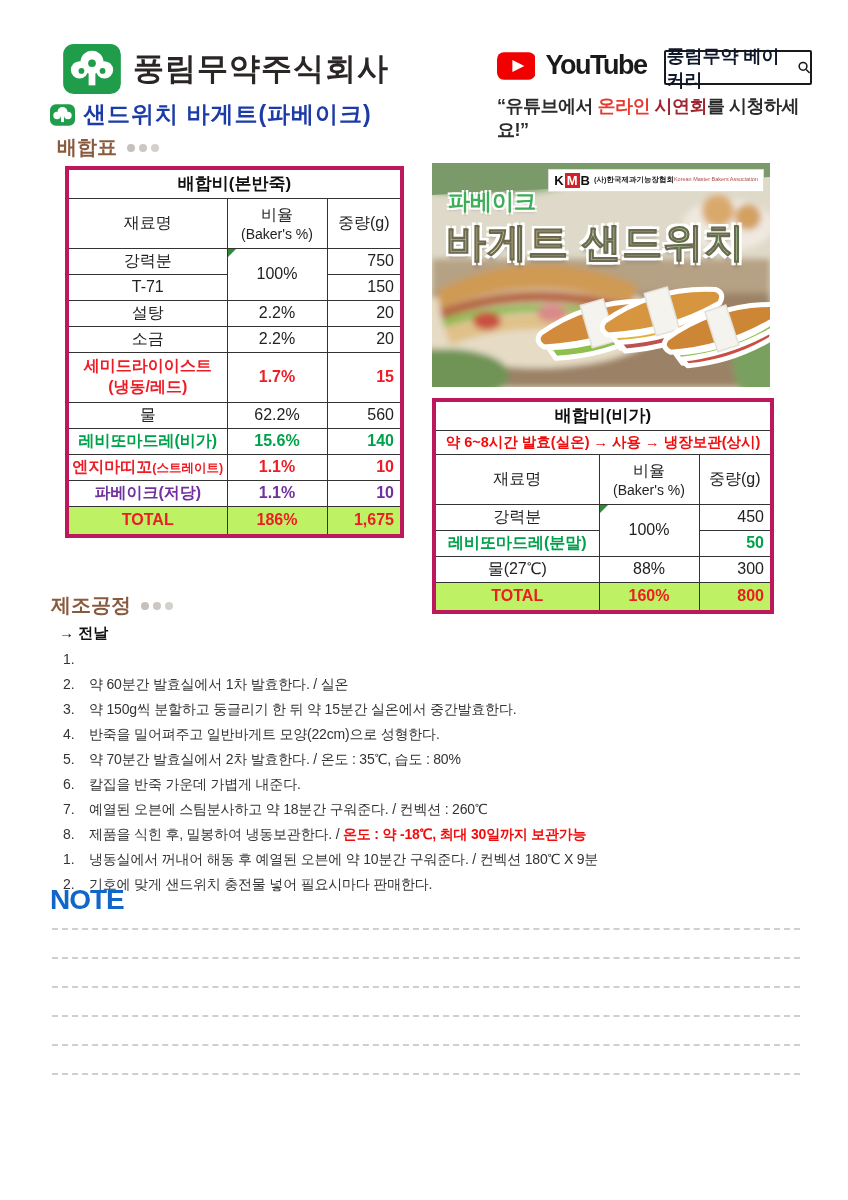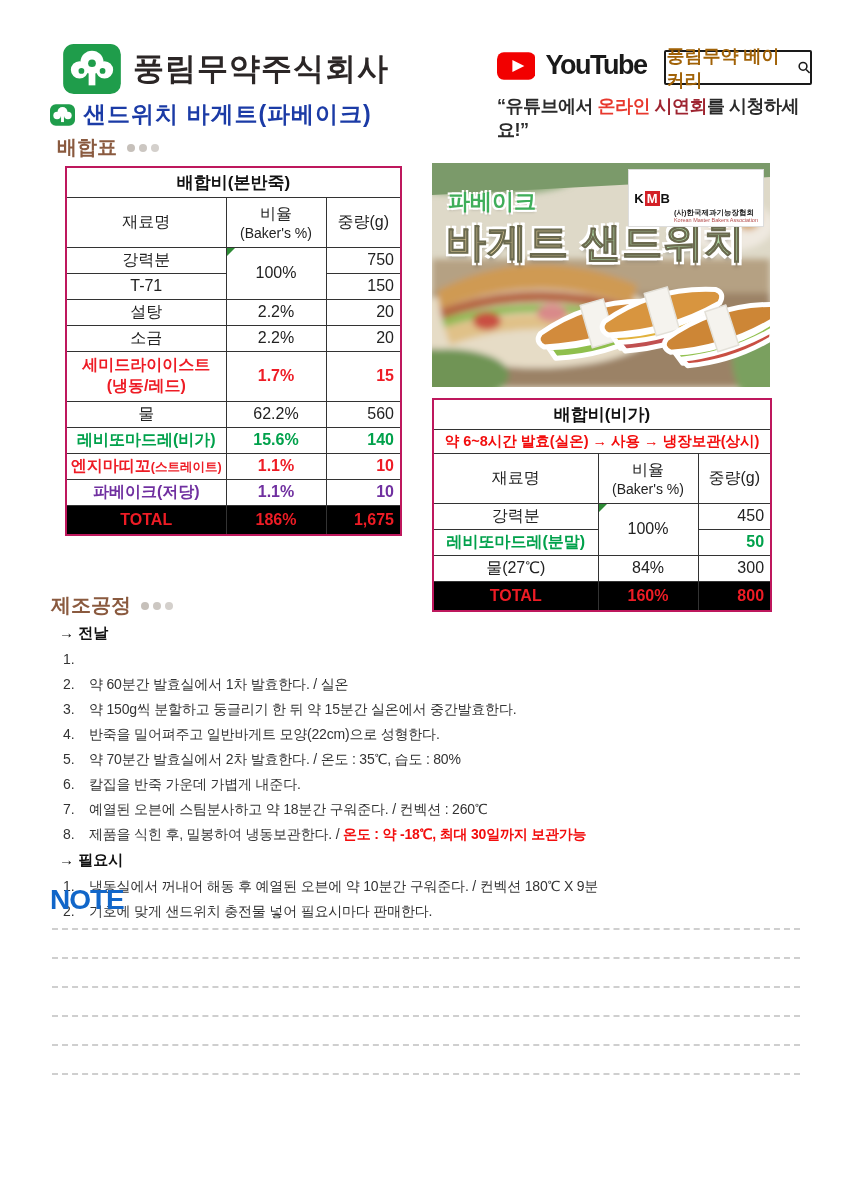--- a/index.html
+++ b/index.html
@@ -10,43 +10,43 @@
   .brand { position:absolute; left:63px; top:44px; display:flex; align-items:center; gap:12px; }
   .brand-name { font-size:31px; font-weight:800; color:#2b2626; letter-spacing:1px; }
   .product-line { position:absolute; left:50px; top:99px; display:flex; align-items:center; gap:8px; }
   .product-title { font-size:23px; font-weight:800; color:#1b3ba6; letter-spacing:1px; }
 
   .yt { position:absolute; left:497px; top:50px; width:315px; }
   .yt-row { display:flex; align-items:flex-start; gap:10px; }
   .yt-word { font-size:27px; font-weight:800; color:#1a1a1a; letter-spacing:-1.5px; }
   .yt-search { margin-left:8px; width:172px; height:35px; border:2.5px solid #1a1a1a; border-radius:2px;
                display:flex; align-items:center; justify-content:center; gap:8px;
-               font-size:18px; font-weight:800; color:#a16207; }
+               font-size:18px; font-weight:800; color:#0f172a; }
   .yt-tagline { margin-top:9px; font-size:18px; font-weight:800; color:#2b2b2b; letter-spacing:-0.5px; }
   .yt-tagline .hl1 { color:#e8392e; }
   .yt-tagline .hl2 { color:#9e2430; }
 
   
   .sec-head { position:absolute; display:flex; align-items:center; gap:5px;
               font-family:"Liberation Serif", serif; font-weight:700; font-size:20px; color:#8a5a3f; }
   .dots { display:inline-flex; gap:4px; margin-left:5px; }
   .dots i { width:8px; height:8px; border-radius:50%; background:#c6c0ba; display:inline-block; }
   .dots i:nth-child(2){ background:#ccc7c2; } .dots i:nth-child(3){ background:#d4d0cc; }
 
   
   table.mix { border-collapse:collapse; table-layout:fixed; background:#fff; }
   table.mix td { border:1px solid #333; font-size:16px; color:#222; text-align:center;
                  height:26px; overflow:hidden; position:relative; }
-  table.mix { border:2px solid #be185d;padding-left:44px; }
+  table.mix { border:4px solid #be185d;padding-left:44px; }
   table.mix tr.t-title td { height:30px; font-size:17px; font-weight:800; color:#111; }
   table.mix tr.t-head td { height:50px; font-size:16px; color:#222; }
   table.mix tr.t-head .sub { font-size:14px; }
   table.mix td.num { text-align:right; padding-right:6px; }
   table.mix tr.r-tall td { height:50px; }
-  table.mix tr.t-total td { height:30px; background:#000000; color:#ee1c25; font-weight:800; font-size:16px;margin-top:47px; }
+  table.mix tr.t-total td { height:30px; background:#bef264; color:#ee1c25; font-weight:800; font-size:16px;margin-top:47px; }
   .red   { color:#ee1c25 !important; font-weight:800; }
   .green { color:#00a14b !important; font-weight:800; }
   .purple{ color:#7030a0 !important; font-weight:800; }
   .small-sub { font-size:12.5px; }
   .marker { position:absolute; left:0; top:0; width:0; height:0;
             border-top:8px solid #2e8b36; border-right:8px solid transparent; }
   .t-main { position:absolute; left:65px; top:166px; width:335px; }
   .t-main col.c1{width:160px;} .t-main col.c2{width:100px;} .t-main col.c3{width:75px;}
   .t-biga { position:absolute; left:432px; top:398px; width:338px; }
   .t-biga col.c1{width:165px;} .t-biga col.c2{width:100px;} .t-biga col.c3{width:73px;}
@@ -58,21 +58,21 @@
   .banner-tag { position:absolute; left:16px; top:24px; font-size:22px; font-weight:800; color:#3fae5a;
       text-shadow:-2px -2px 0 #fff, 2px -2px 0 #fff, -2px 2px 0 #fff, 2px 2px 0 #fff, 0 2px 3px rgba(0,0,0,.25); }
   .banner-title { position:absolute; left:14px; top:52px; font-size:40px; font-weight:800; letter-spacing:1px;
       color:#ecd9a4; -webkit-text-stroke:1px #6b6a4f;
       text-shadow:-3px -3px 0 #fff, 3px -3px 0 #fff, -3px 3px 0 #fff, 3px 3px 0 #fff, 0 4px 4px rgba(0,0,0,.3); }
   .banner-title .w2 { color:#b8e6b0; }
   .kmb { position:absolute; right:6px; top:6px; background:#fff; border:1px solid #ddd;
          display:flex; align-items:center; gap:4px; padding:3px 5px; }
   .kmb-mark { font-size:13px; font-weight:800; color:#111; display:flex; align-items:center; }
   .kmb-mark .m { background:#d32027; color:#fff; padding:0 2px; margin:0 1px; }
-  .kmb-txt { display:flex; flex-direction:column; line-height:1.1;margin-top:36px; }
+  .kmb-txt { display:flex; flex-direction:row; line-height:1.1; }
   .kmb-kr { font-size:7.5px; color:#222; font-weight:700; }
   .kmb-en { font-size:5.5px; color:#b34a4a; }
 
   
   .process { position:absolute; left:55px; top:620px; width:745px; font-size:14px; color:#333; }
   .p-group-title { font-weight:800; color:#111; font-size:15px; margin:4px 0 8px 4px; }
   .p-step { display:flex; margin-bottom:9px; line-height:16px; }
   .p-step .n { width:34px; flex:none; padding-left:8px; }
   .p-step .t { letter-spacing:-0.2px; }
   .p-red { color:#f20d0d; font-weight:800; }
@@ -304,21 +304,21 @@
       <td>강력분</td>
       <td rowspan="2"><span class="marker"></span><span>100%</span></td>
       <td class="num">450</td>
     </tr>
     <tr>
       <td class="green">레비또마드레(분말)</td>
       <td class="num green">50</td>
     </tr>
     <tr>
       <td>물(27℃)</td>
-      <td>84%</td>
+      <td>88%</td>
       <td class="num">300</td>
     </tr>
     <tr class="t-total">
       <td>TOTAL</td>
       <td>160%</td>
       <td class="num">800</td>
     </tr>
   </tbody>
     </table>
 
@@ -357,21 +357,20 @@
         <span class="t">칼집을 반죽 가운데 가볍게 내준다.</span>
       </div>
     <div class="p-step">
         <span class="n">7.</span>
         <span class="t">예열된 오븐에 스팀분사하고 약 18분간 구워준다. / 컨벡션 : 260℃</span>
       </div>
     <div class="p-step">
         <span class="n">8.</span>
         <span class="t"><span>제품을 식힌 후, 밀봉하여 냉동보관한다. / </span><span class="p-red">온도 : 약 -18℃, 최대 30일까지 보관가능</span></span>
       </div>
-    <div class="p-group-title">→ 필요시</div>
     <div class="p-step">
         <span class="n">1.</span>
         <span class="t">냉동실에서 꺼내어 해동 후 예열된 오븐에 약 10분간 구워준다. / 컨벡션 180℃ X 9분</span>
       </div>
     <div class="p-step">
         <span class="n">2.</span>
         <span class="t">기호에 맞게 샌드위치 충전물 넣어 필요시마다 판매한다.</span>
       </div>
   </div>
 

